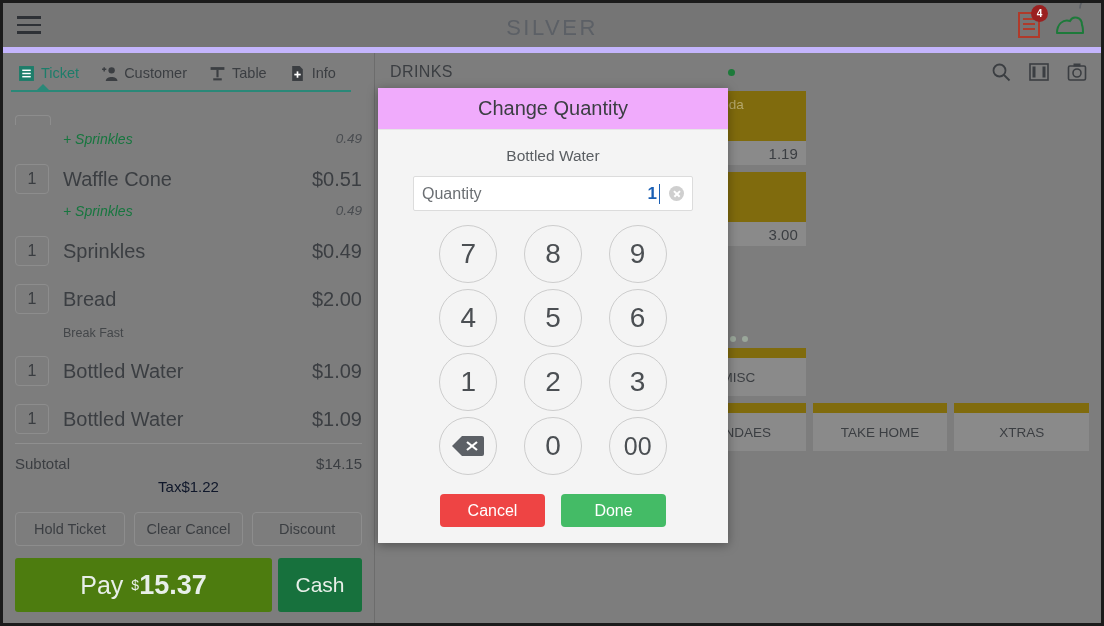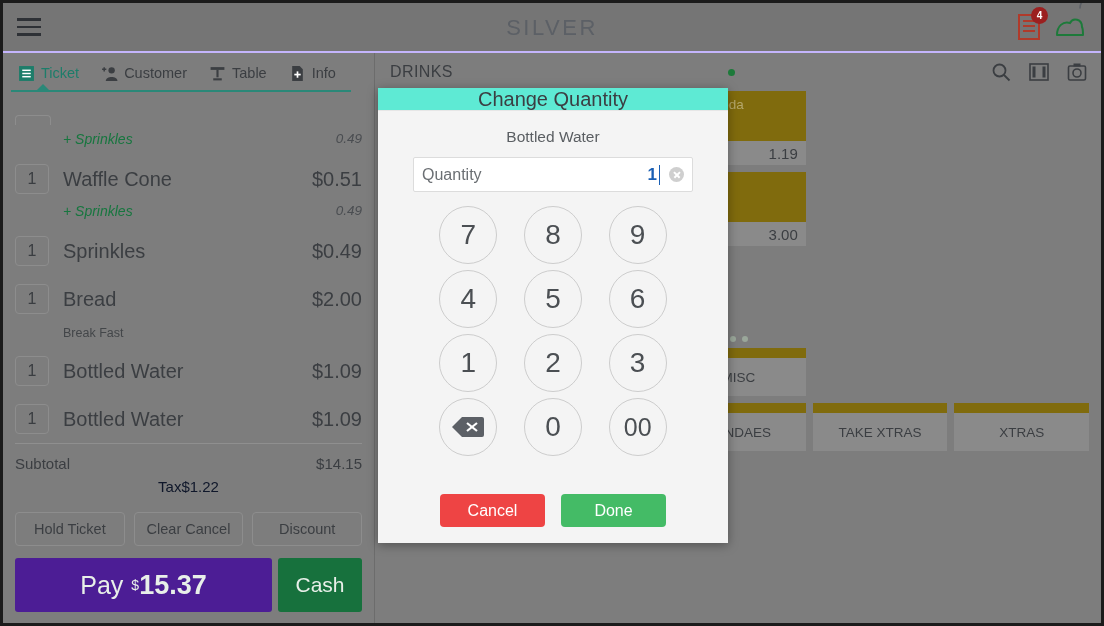--- a/index.html
+++ b/index.html
@@ -16,21 +16,21 @@
     border: 3px solid #1b1b1b;
     overflow: hidden;
   }
 
   
   #topbar {
     position: absolute; left: 0; top: 0;
     width: 1098px; height: 50px;
     background: #757575;
     display: flex; align-items: center;
-    border-bottom: 2px solid #c4b5fd;
+    border-bottom: 6px solid #c4b5fd;
   }
   #hamburger {
     width: 52px; height: 50px;
     display: flex; flex-direction: column;
     justify-content: center; align-items: center; gap: 5px;
     cursor: pointer;
   }
   #hamburger i { display: block; width: 24px; height: 2.5px; background: #2e3136; }
   #logo {
     position: absolute; left: 0; right: 0; top: 0; height: 50px;
@@ -135,21 +135,21 @@
   .abtn {
     flex: 1; height: 34px; border: 1px solid #8d8d8d; border-radius: 4px;
     background: #7d7d7d; color: #3b3e42; font-size: 14.5px;
     display: flex; align-items: center; justify-content: center;
     cursor: pointer;
   }
   #paybar {
     display: flex; gap: 6px; padding: 12px 12px 14px 12px;
   }
   #pay {
-    flex: 1; height: 54px; background: #4c1d95; border-radius: 3px;
+    flex: 1; height: 54px; background: #4d7c0f; border-radius: 3px;
     color: #e8efe9; display: flex; align-items: center; justify-content: center;
     cursor: pointer;
   }
   #pay .pw { font-size: 25px; }
   #pay .ps { font-size: 14px; margin-left: 8px; vertical-align: top; }
   #pay .pa { font-size: 27px; font-weight: bold; }
   #cash {
     width: 84px; height: 54px; background: #17713d; border-radius: 3px;
     color: #e8efe9; font-size: 21px;
     display: flex; align-items: center; justify-content: center;
@@ -215,21 +215,21 @@
   
   #modal {
     position: absolute; left: 375px; top: 85px;
     width: 350px; height: 455px;
     background: #f4f4f4;
     box-shadow: 0 2px 10px rgba(0,0,0,.35);
     display: flex; flex-direction: column;
     z-index: 50;
   }
   #mhead {
-    height: 23px; background: #5eead4;
+    height: 42px; background: #f0abfc;
     display: flex; align-items: center; justify-content: center;
     font-size: 20px; color: #3b3e42;
     border-bottom: 1px solid #e6e6e6;
   }
   #msub {
     text-align: center; font-size: 15.5px; color: #5a5e62;
     padding: 17px 0 11px 0;
   }
   #qfield {
     margin: 0 35px; height: 35px; background: #fff;
@@ -516,21 +516,21 @@
       <div class="cat">
         <div class="cb"></div>
         <div class="cl">SHAKE/BLST</div>
       </div>
       <div class="cat">
         <div class="cb"></div>
         <div class="cl">SUNDAES</div>
       </div>
       <div class="cat">
         <div class="cb"></div>
-        <div class="cl">TAKE XTRAS</div>
+        <div class="cl">TAKE HOME</div>
       </div>
       <div class="cat">
         <div class="cb"></div>
         <div class="cl">XTRAS</div>
       </div>
     </div>
   </div>
 
   <div id="modal">
     <div id="mhead">Change Quantity</div>

